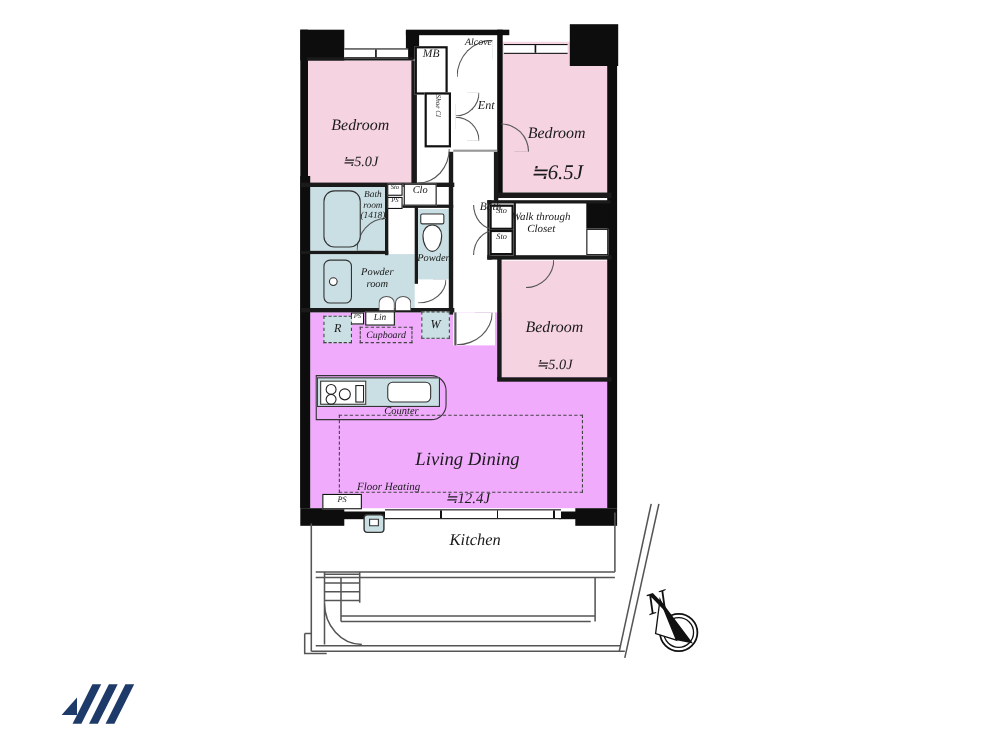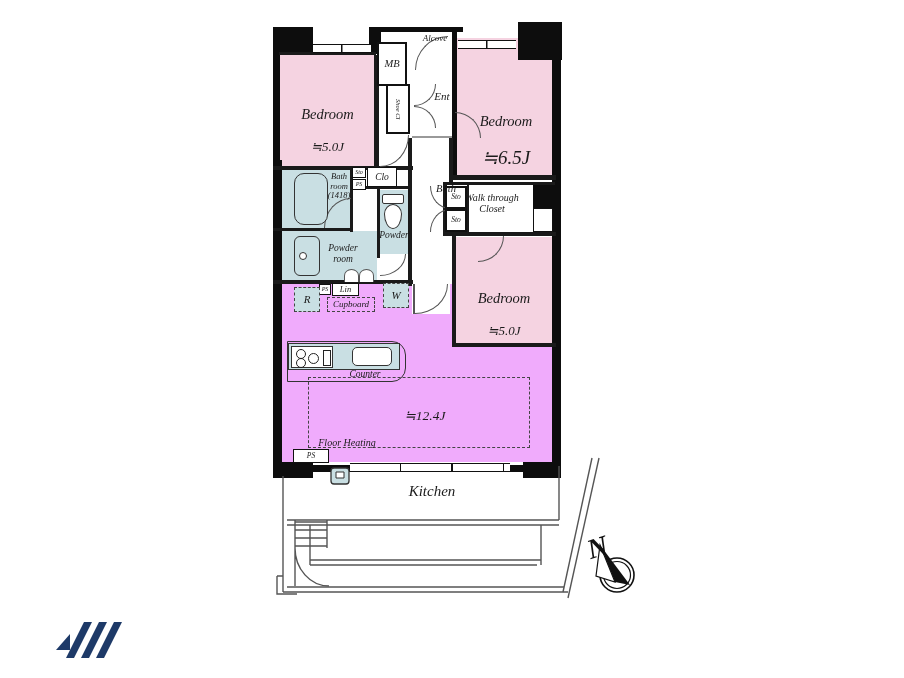--- a/index.html
+++ b/index.html
@@ -8,21 +8,21 @@
   .w{position:absolute;background:#0d0d0d;}
   .tw{position:absolute;background:#1a1a1a;}
   .rm{position:absolute;}
   .pink{background:#f5d3e1;}
   .blue{background:#c9dfe3;}
   .cream{background:#f0abfc;}
   .white{background:#ffffff;}
   .lbl{position:absolute;font-style:italic;color:#1a1a1a;text-align:center;
        white-space:pre-line;line-height:1.12;}
   .box{position:absolute;background:#fff;border:1.6px solid #111;box-sizing:border-box;
-       display:flex;align-items:center;justify-content:center;}
+       display:flex;align-items:flex-start;justify-content:center;}
   .dash{position:absolute;border:1.2px dashed #444;box-sizing:border-box;
         display:flex;align-items:center;justify-content:center;}
   .win{position:absolute;background:#fff;border-top:1.6px solid #111;border-bottom:1.6px solid #111;
        box-sizing:border-box;background-image:linear-gradient(#111,#111);
        background-size:1.5px 100%;background-position:center;background-repeat:no-repeat;}
   .win4{background-image:repeating-linear-gradient(90deg,transparent 0 50px,#111 50px 51.5px);
         background-size:auto;background-position:0 0;background-repeat:repeat;}
   .qa{position:absolute;border:1.2px solid #555;box-sizing:border-box;background:transparent;}
   .r-tl{border-right:none;border-bottom:none;border-top-left-radius:100%;}
   .r-tr{border-left:none;border-bottom:none;border-top-right-radius:100%;}
@@ -165,35 +165,36 @@
   </div>
   <div class="lbl" style="left:465px;top:95px;width:82px">
     <span style="display:block;font-size:14.5px">Bedroom</span>
     <span style="display:block;font-size:19px">≒6.5J</span>
   </div>
   <div class="lbl" style="left:463px;top:272px;width:82px">
     <span style="display:block;font-size:14.5px">Bedroom</span>
     <span style="display:block;font-size:13px">≒5.0J</span>
   </div>
   <div class="lbl" style="left:350px;top:390px;width:150px">
+    <span style="display:block;font-size:17px">Living Dining</span>
     <span style="display:block;font-size:13.5px">≒12.4J</span>
   </div>
   <div class="lbl" style="left:318px;top:172px;width:42px;font-size:8.5px">Bath
 room
 (1418)</div>
   <div class="lbl" style="left:320px;top:243px;width:46px;font-size:9.5px">Powder
 room</div>
   <div class="lbl" style="left:376px;top:230px;width:36px;font-size:9.5px">Powder</div>
   <div class="lbl" style="left:429px;top:183px;width:34px;font-size:10.5px">Bath</div>
   <div class="lbl" style="left:427px;top:90px;width:30px;font-size:11px">Ent</div>
   <div class="lbl" style="left:416px;top:33px;width:38px;font-size:9px">Alcove</div>
   <div class="lbl" style="left:460px;top:192px;width:64px;font-size:10px">Walk through
 Closet</div>
   <div class="lbl" style="left:330px;top:369px;width:70px;font-size:9.5px">Counter</div>
-  <div class="lbl" style="left:312px;top:437px;width:70px;font-size:10px;text-align:center">Floor Heating</div>
+  <div class="lbl" style="left:312px;top:437px;width:70px;font-size:10px;text-align:right">Floor Heating</div>
   <div class="lbl" style="left:392px;top:483px;width:80px;font-size:15px">Kitchen</div>
 
   <svg style="position:absolute;left:265px;top:452px" width="390" height="160" viewBox="0 0 390 160">
     <g fill="none" stroke="#555" stroke-width="1.4">
       <path d="M18,24 V140"></path>
       <path d="M12,124 H18 M12,124 V142 H32"></path>
       <path d="M18,140 H303"></path>
       <path d="M22,135 H299"></path>
       <path d="M334,6 L303,146"></path>
       <path d="M327,6 L298,140"></path>

